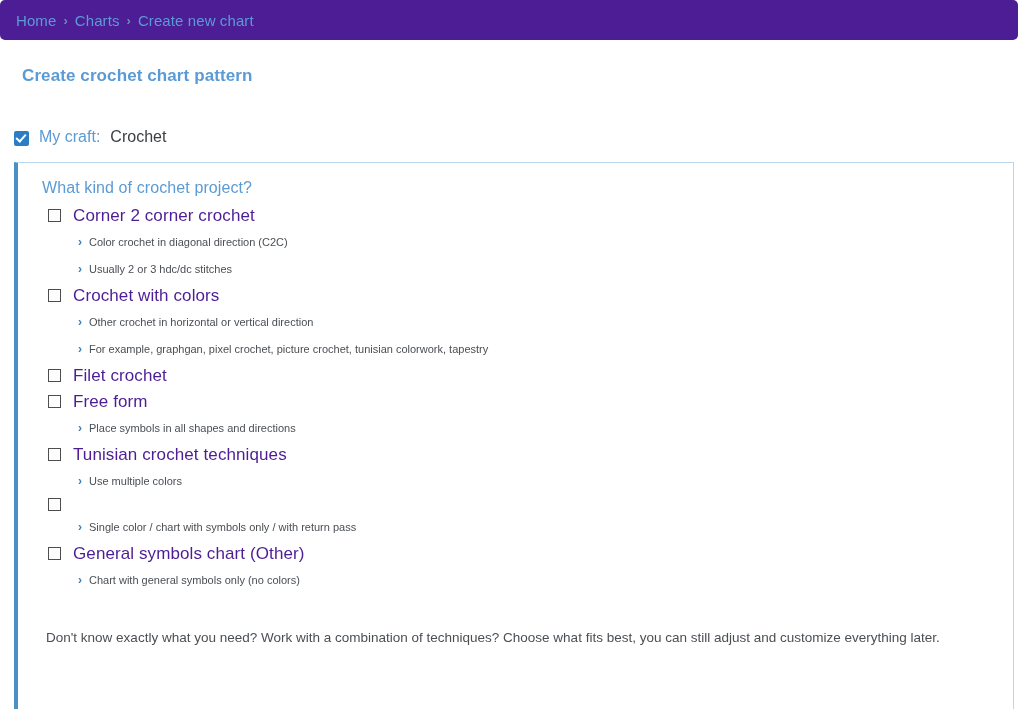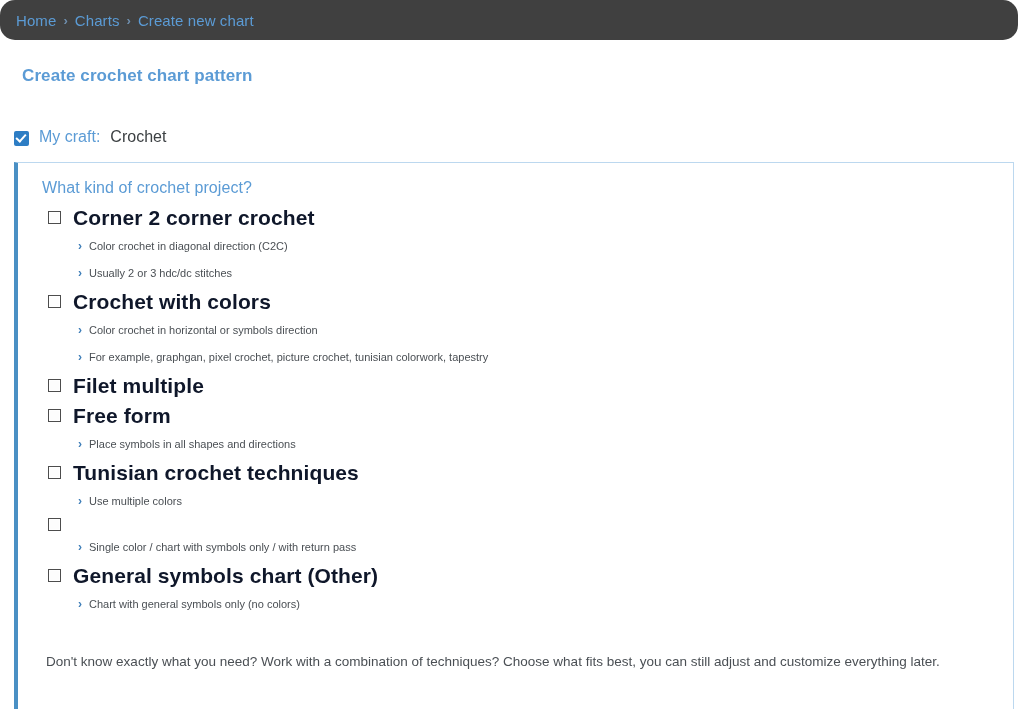--- a/index.html
+++ b/index.html
@@ -12,22 +12,22 @@
     height: 709px;
     overflow: hidden;
     font-family: "Liberation Sans", sans-serif;
     color: #3c4043;
     -webkit-font-smoothing: antialiased;
   }
 
   
   .breadcrumb-bar {
     height: 40px;
-    background: #404040;
-    border-radius: 15px;
+    background: #4c1d95;
+    border-radius: 5px;
     display: flex;
     align-items: center;
     padding: 0 16px;
     box-sizing: border-box;
     margin: 0 6px 0 0;
   }
   .crumb {
     font-size: 15px;
     color: #5b9bd5;
     letter-spacing: .1px;
@@ -113,24 +113,23 @@
     width: 13px;
     height: 13px;
     border: 1px solid #4d4d4d;
     background: #fdfdfd;
     box-shadow: inset 0 0 0 1px #ffffff;
     box-sizing: border-box;
     flex: none;
     margin-right: 12px;
   }
   .opt-label {
-    font-size: 21px;
-    color: #0f172a;
-    letter-spacing: .1px;
-    font-weight: bold;
+    font-size: 17px;
+    color: #4c1d95;
+    letter-spacing: .1px;
   }
 
   .sub-item {
     display: flex;
     align-items: flex-start;
     padding: 5px 0 5px 60px;
   }
   .chev {
     color: #3e7eb8;
     font-size: 12px;
@@ -191,32 +190,32 @@
       </div>
     </li>
 
     <li>
       <div class="opt-item">
         <span class="cb-empty"></span>
         <span class="opt-label">Crochet with colors</span>
       </div>
       <div class="sub-item">
         <span class="chev">›</span>
-        <span class="sub-label">Color crochet in horizontal or symbols direction</span>
+        <span class="sub-label">Other crochet in horizontal or vertical direction</span>
       </div>
       <div class="sub-item">
         <span class="chev">›</span>
         <span class="sub-label">For example, graphgan, pixel crochet, picture crochet, tunisian colorwork, tapestry</span>
       </div>
     </li>
 
     <li>
       <div class="opt-item">
         <span class="cb-empty"></span>
-        <span class="opt-label">Filet multiple</span>
+        <span class="opt-label">Filet crochet</span>
       </div>
     </li>
 
     <li>
       <div class="opt-item">
         <span class="cb-empty"></span>
         <span class="opt-label">Free form</span>
       </div>
       <div class="sub-item">
         <span class="chev">›</span>

